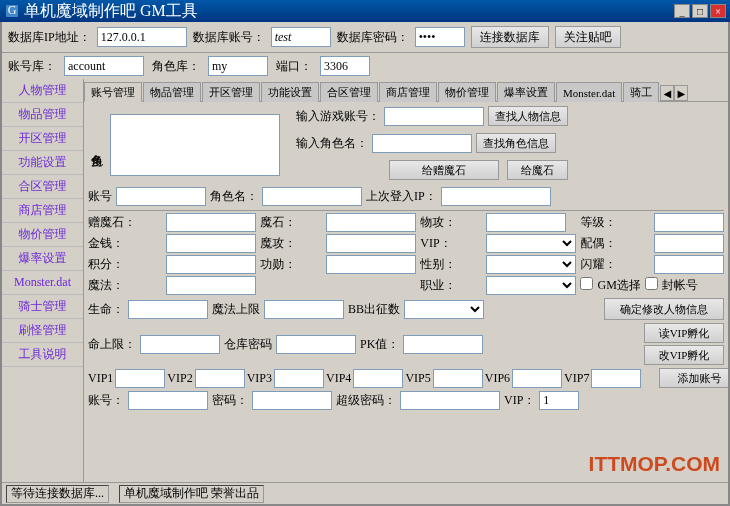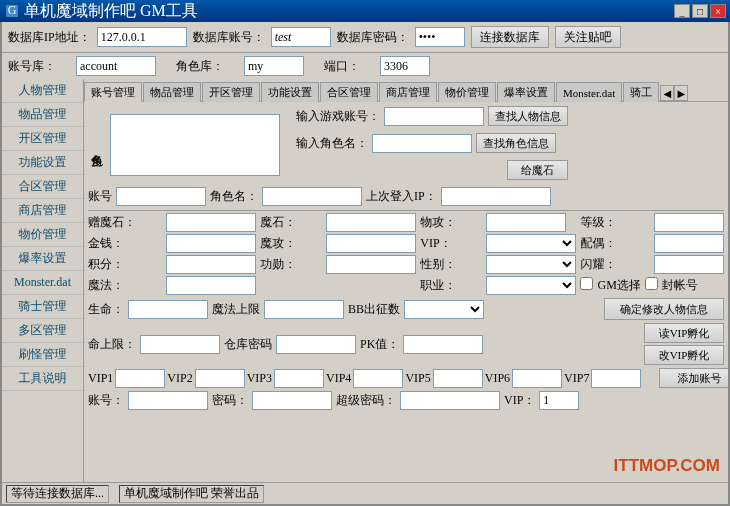--- a/index.html
+++ b/index.html
@@ -55,21 +55,21 @@
       cursor: pointer;
       font-size: 12px;
       white-space: nowrap;
     }
 
     
     .account-bar {
       padding: 3px 6px;
       display: flex;
       align-items: center;
-      gap: 20px;
+      gap: 8px;
       background: #d4d0c8;
     }
 
     
     .content-area {
       display: flex;
       flex: 1;
       overflow: hidden;
     }
 
@@ -83,21 +83,21 @@
     }
     .sidebar-item {
       height: 24px;
       display: flex;
       align-items: center;
       justify-content: center;
       border-bottom: 1px solid #bbb;
       cursor: pointer;
       background: #d4d0c8;
       font-size: 12px;
-      color: #0c4a6e;
+      color: #6d28d9;
     }
 
     
     .main-panel {
       flex: 1;
       display: flex;
       flex-direction: column;
       overflow: hidden;
     }
 
@@ -219,21 +219,21 @@
       align-items: center;
       background: #d4d0c8;
     }
 
     .separator { border-bottom: 1px solid #999; margin: 2px 0; }
 
     .watermark {
       position: fixed;
       bottom: 30px;
       right: 10px;
-      font-size: 17px;
+      font-size: 21px;
       font-weight: bold;
       color: #cc3300;
       font-family: Arial, sans-serif;
       opacity: 0.85;
       pointer-events: none;
     }
   </style>
 </head>
 <body>
 
@@ -278,21 +278,20 @@
       <div class="sidebar-item">人物管理</div>
       <div class="sidebar-item">物品管理</div>
       <div class="sidebar-item">开区管理</div>
       <div class="sidebar-item">功能设置</div>
       <div class="sidebar-item">合区管理</div>
       <div class="sidebar-item">商店管理</div>
       <div class="sidebar-item">物价管理</div>
       <div class="sidebar-item">爆率设置</div>
       <div class="sidebar-item">Monster.dat</div>
       <div class="sidebar-item">骑士管理</div>
-      <div class="sidebar-item">多区管理</div>
       <div class="sidebar-item">刷怪管理</div>
       <div class="sidebar-item">工具说明</div>
     </div>
 
     <div class="main-panel">
 
       <div class="tab-bar">
         <div class="tab active">账号管理</div>
         <div class="tab">物品管理</div>
         <div class="tab">开区管理</div>
@@ -321,20 +320,21 @@
               <span class="form-label">输入游戏账号：</span>
               <input class="form-input" style="width: 100px;">
               <button class="form-btn">查找人物信息</button>
             </div>
             <div class="form-row">
               <span class="form-label">输入角色名：</span>
               <input class="form-input" style="width: 100px;">
               <button class="form-btn">查找角色信息</button>
             </div>
             <div class="form-row" style="justify-content:flex-end;">
+              <button class="form-btn" style="width:110px;">给赠魔石</button>
               <button class="form-btn" style="width:61px; margin-left:4px;">给魔石</button>
             </div>
           </div>
         </div>
 
         <div class="form-row" style="margin-bottom:4px;">
           <span class="form-label">账号</span>
           <input class="form-input" style="width: 90px;">
           <span class="form-label">角色名：</span>
           <input class="form-input" style="width: 100px;">

